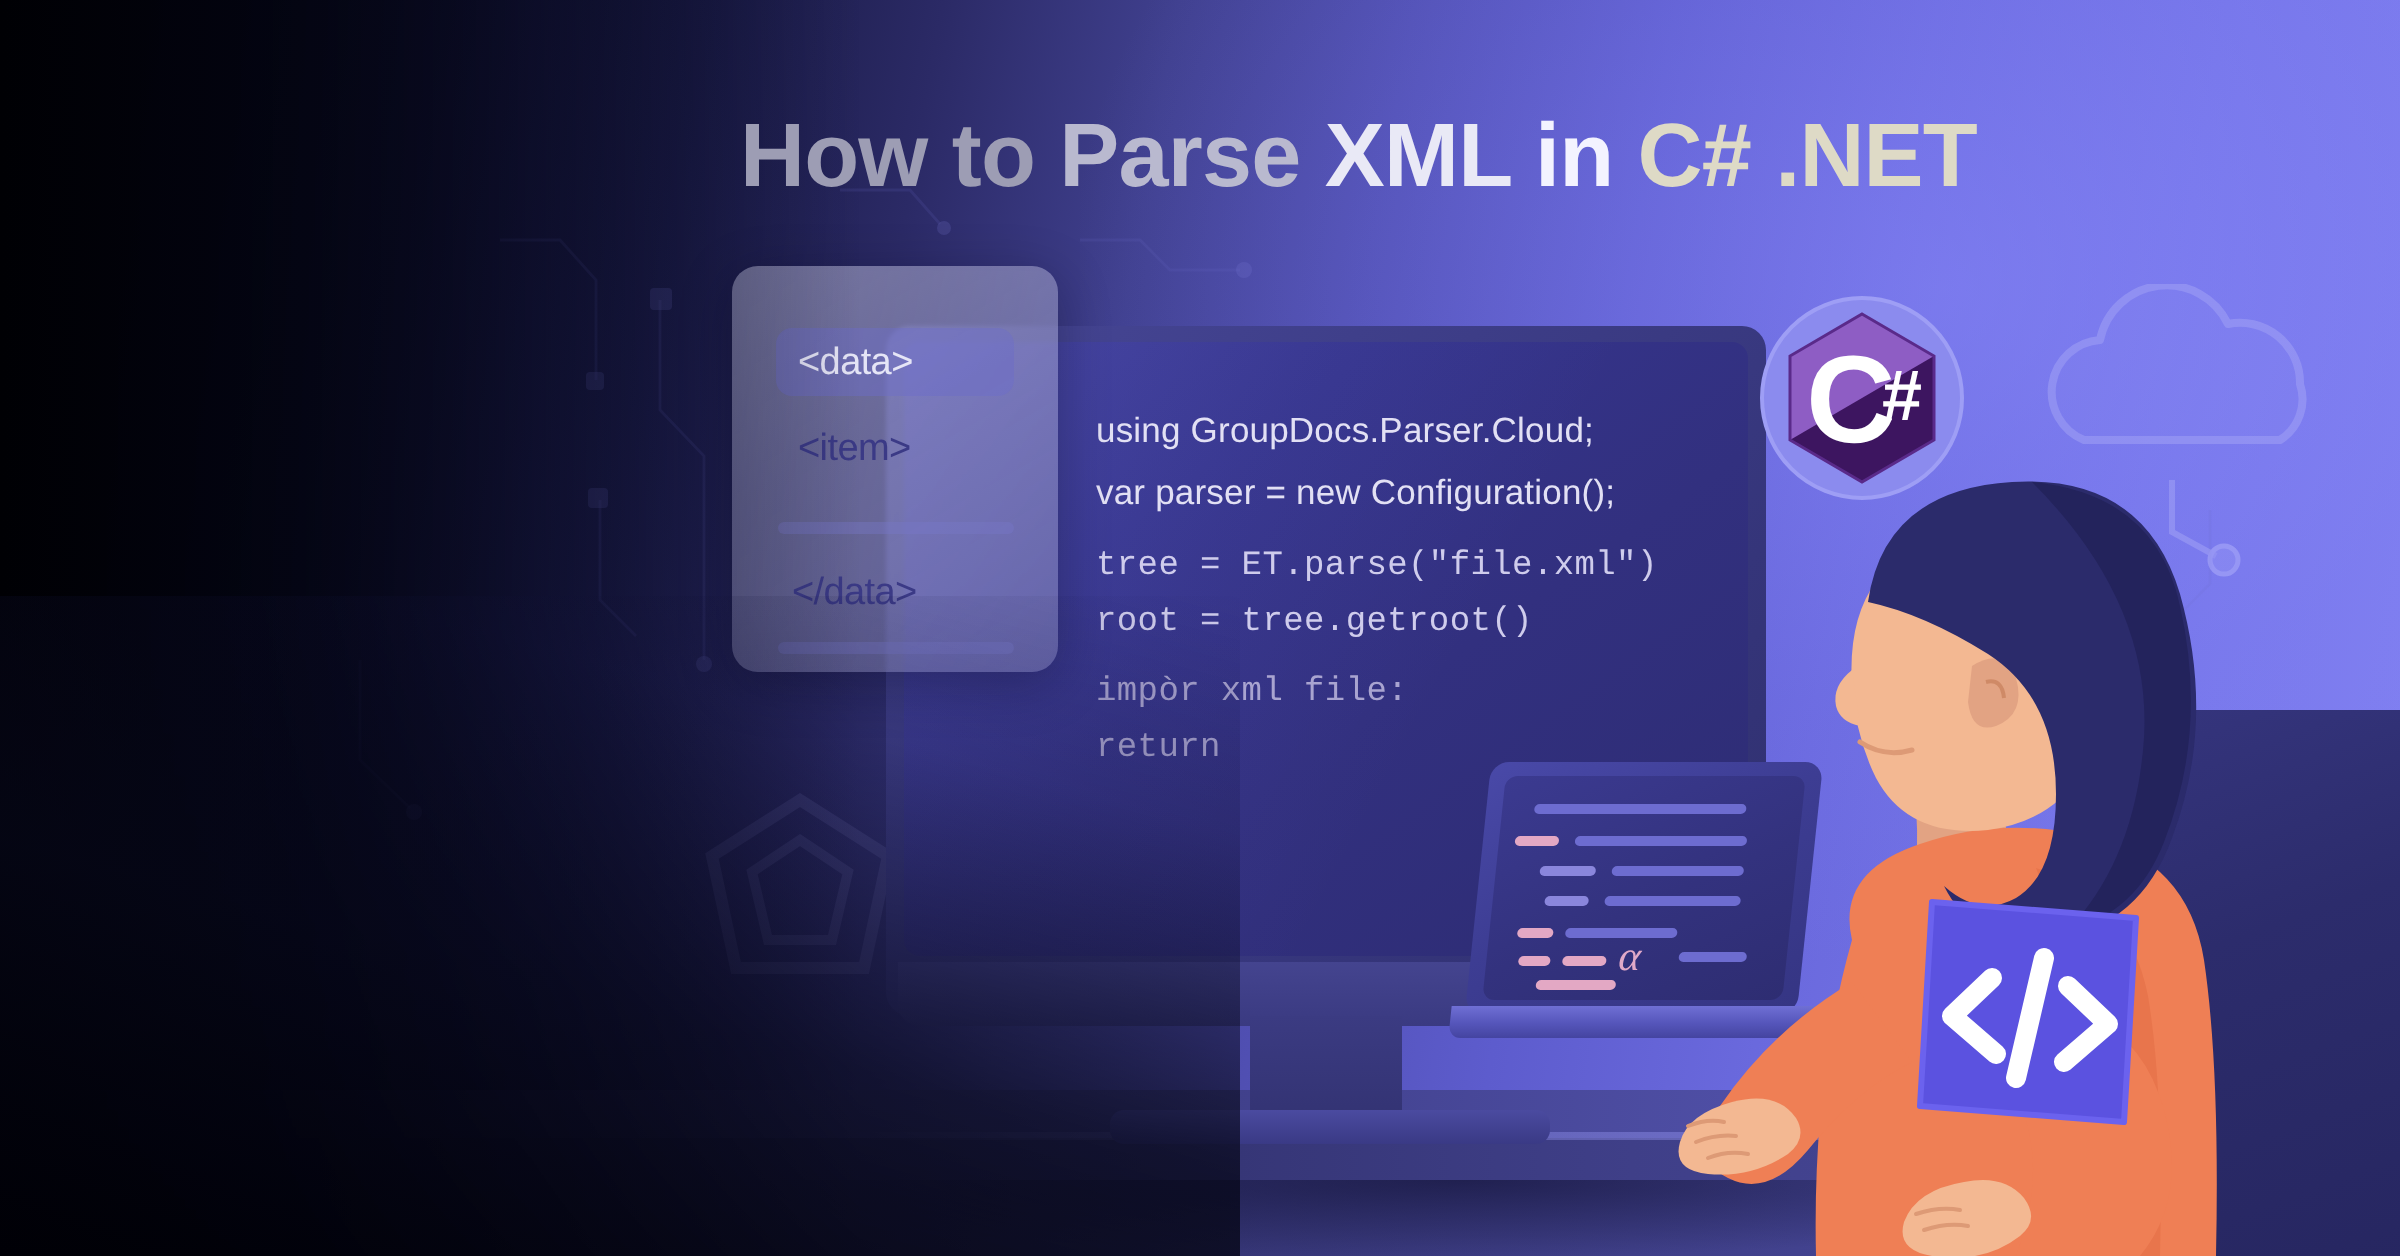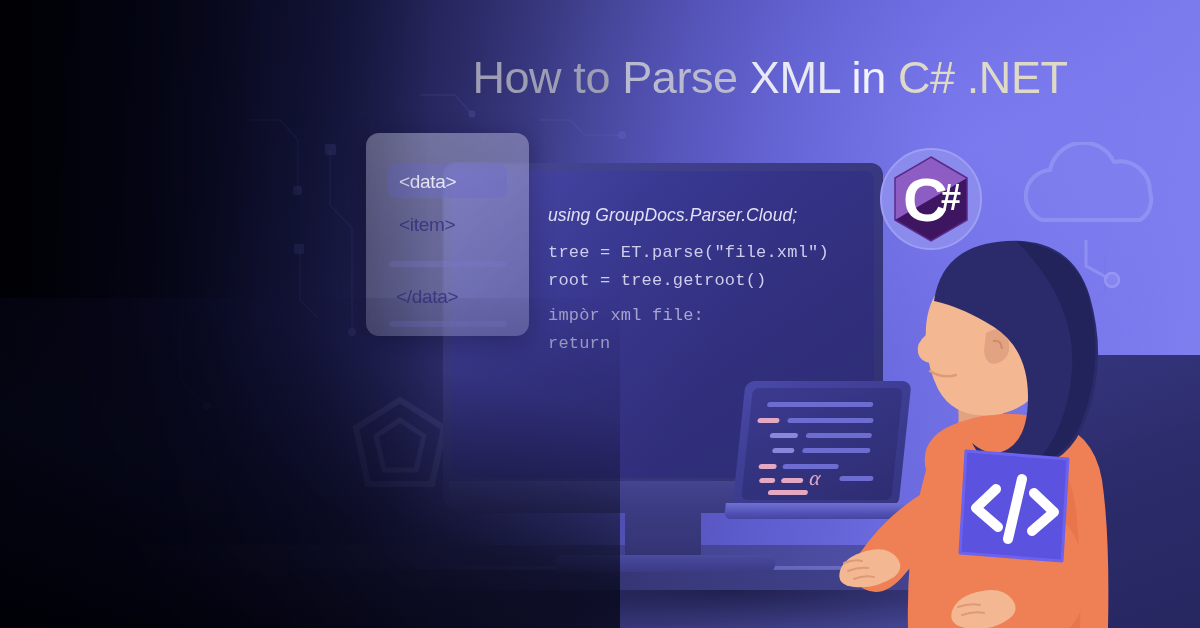--- a/index.html
+++ b/index.html
@@ -66,25 +66,24 @@
   .cloud-icon {
     position:absolute; left:1002px; top:142px;
     width:182px; height:150px; opacity:.40; pointer-events:none;
   }
 
   
   .top-title {
     position:absolute; left:370px; top:52px;
     width:800px;
     font-size:45px;
-    font-weight:normal;
+    font-weight:bold;
     letter-spacing:-.4px;
     white-space:nowrap;
     line-height:1.15;
-    text-align:center;
   }
   .tt-seg { display:inline; }
   .tt-gray   { color:#9d9db4; }
   .tt-white  { color:#e9e9f6; }
   .tt-bright { color:#f3f3ff; }
   .tt-cream  { color:#dedac6; }
 
   
   .desk-band-top {
     position:absolute; left:0; top:545px; width:1200px; height:24px;
@@ -141,21 +140,20 @@
     position:absolute; left:105px; top:42px;
     width:330px;
   }
   .code-line { white-space:nowrap; }
   .code-line.sans {
     font-family:"Liberation Sans", sans-serif;
     font-size:17.5px;
     color:#e2e0f4;
     margin-bottom:10px;
     letter-spacing:.1px;
-    font-style:italic;
   }
   .code-line.mono {
     font-family:"Liberation Mono", monospace;
     font-size:17px;
     color:#cfccec;
     margin-bottom:9px;
     letter-spacing:.2px;
   }
   .code-line.mono.dim { color:#a9a4d0; }
   .code-gap { height:7px; }
@@ -296,20 +294,21 @@
     <div class="mon-bezel"></div>
     <div class="mon-screen">
       <div class="mon-screen-sheen"></div>
     </div>
     <div class="mon-chin"></div>
     <div class="mon-neck"></div>
     <div class="mon-base"></div>
 
     <div class="mon-code">
       <div class="code-line sans">using GroupDocs.Parser.Cloud;</div>
+      <div class="code-line sans">var parser = new Configuration();</div>
       <div class="code-gap"></div>
       <div class="code-line mono">tree = ET.parse("file.xml")</div>
       <div class="code-line mono">root = tree.getroot()</div>
       <div class="code-gap"></div>
       <div class="code-line mono dim">impòr xml file:</div>
       <div class="code-line mono dim">return</div>
     </div>
   </div>
 
   <div class="xml-card">

